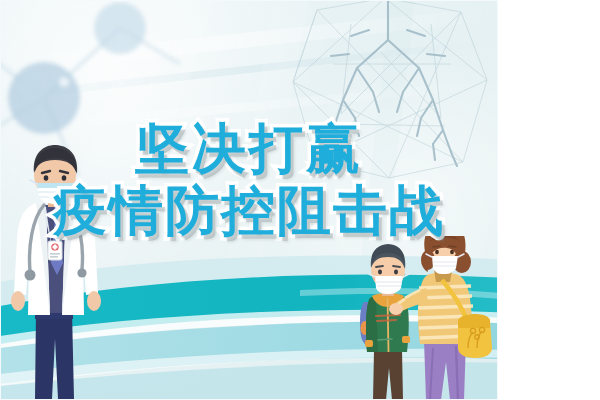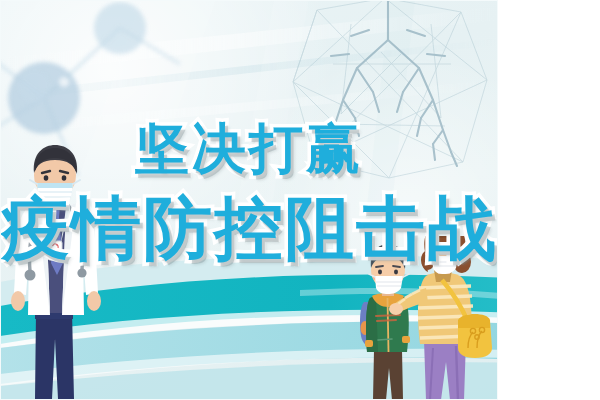--- a/index.html
+++ b/index.html
@@ -96,21 +96,21 @@
     color: #1FAEDC;
     letter-spacing: 3px;
     line-height: 1.0;
     -webkit-text-stroke: 7px #ffffff;
     paint-order: stroke fill;
     text-shadow:
        3px 4px 0 rgba(120,135,140,0.30),
        4px 5px 3px rgba(120,135,140,0.22);
   }
   .title-line.l1 { font-size: 54px; }
-  .title-line.l2 { font-size: 69px; margin-top: 18px; letter-spacing: 2px; text-align: right; }
+  .title-line.l2 { font-size: 54px; margin-top: 8px; letter-spacing: 2px; }
 
   
   .doctor {
     position: absolute;
     left: 2px;
     top: 143px;
     width: 108px;
     height: 257px;
     z-index: 25;
   }

